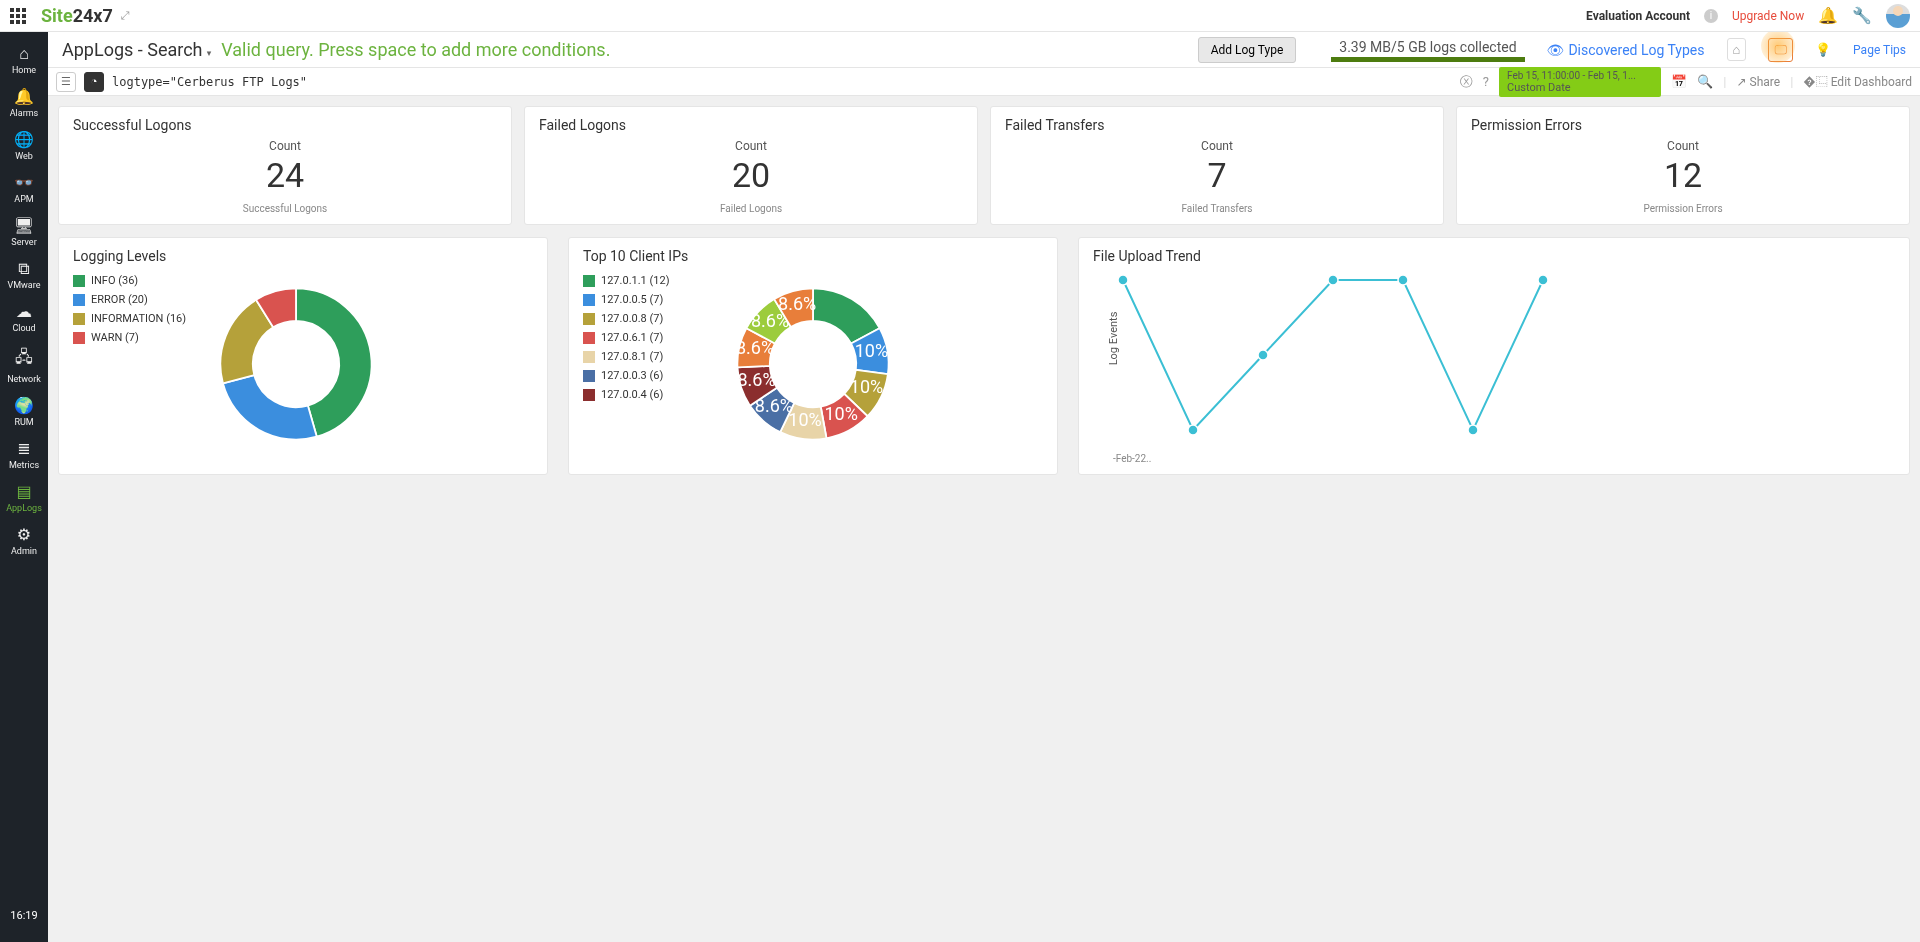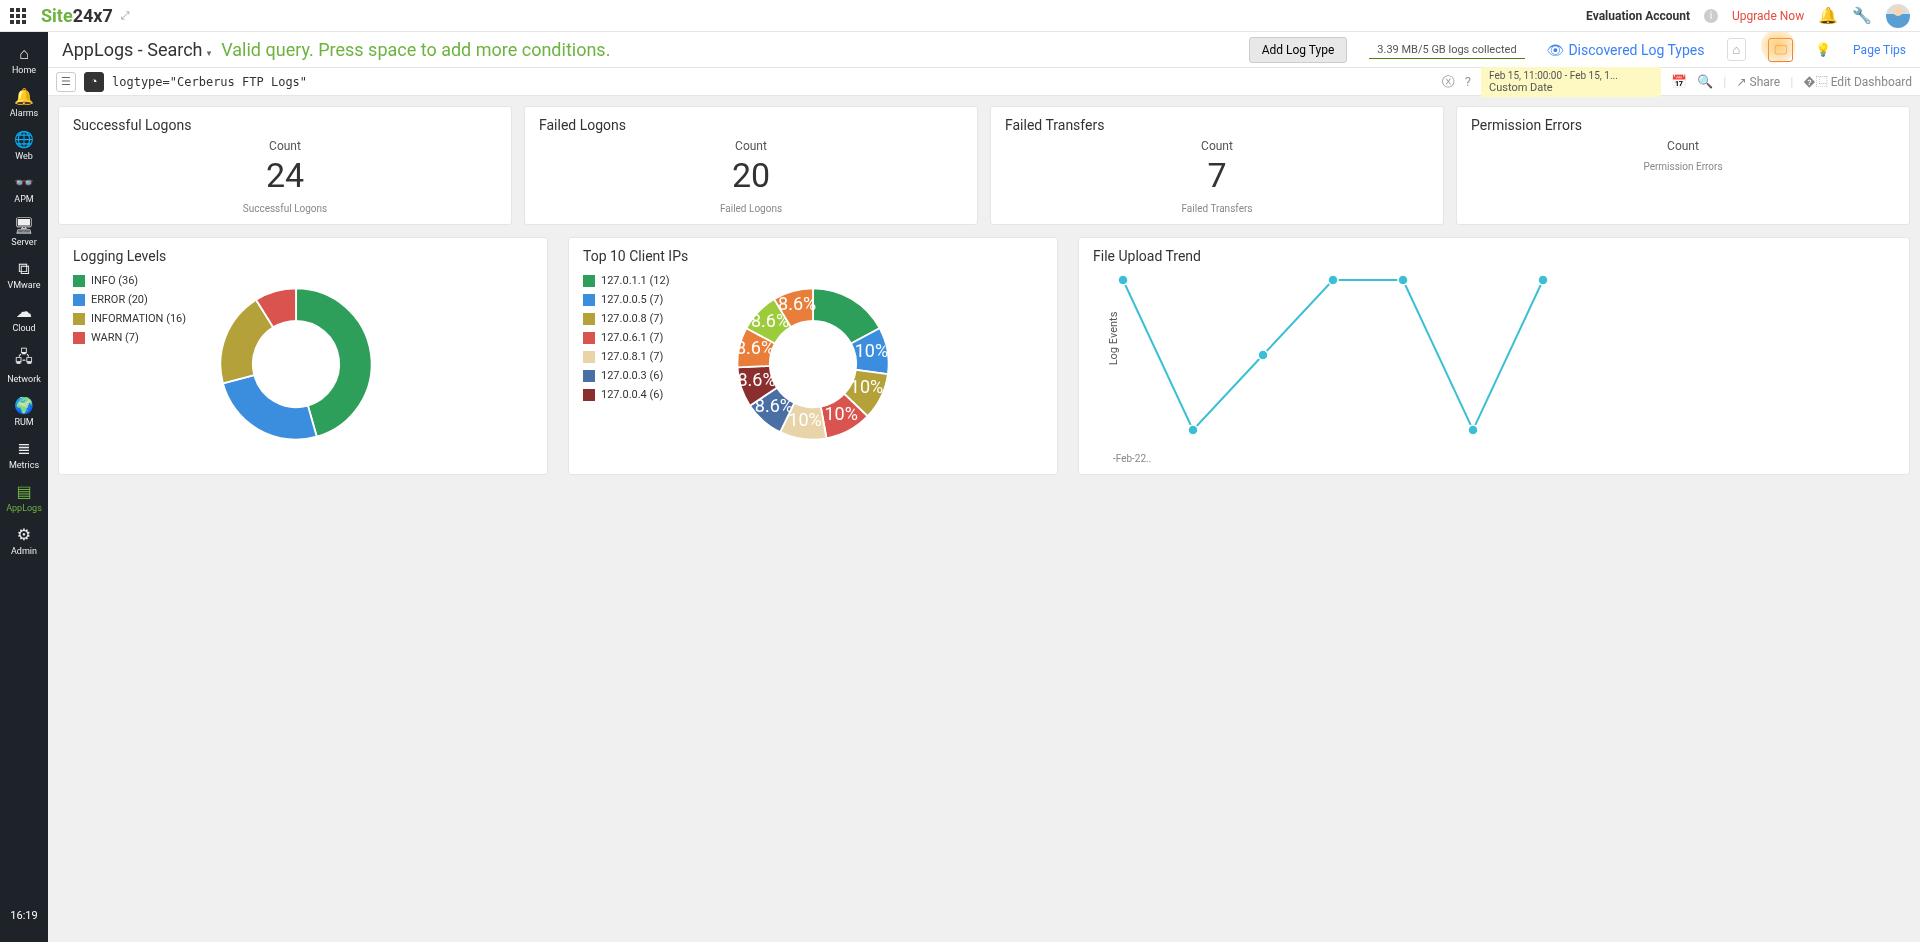--- a/index.html
+++ b/index.html
@@ -25,34 +25,34 @@
 .nav-icon { font-size:16px; margin-bottom:2px; }
 .nav-label { font-size:9px; }
 .clock { margin-top:auto; margin-bottom:20px; color:#fff; font-size:11px; }
 
 .page-header { position:absolute; top:32px; left:48px; right:0; height:36px; background:#fff; border-bottom:1px solid #e5e5e5; display:flex; align-items:center; padding:0 14px; gap:10px; }
 .page-title { font-size:18px; color:#333; }
 .dropdown-caret { font-size:9px; color:#666; margin-left:2px; }
 .valid-query { color:#6cb33f; font-size:18px; }
 .hdr-right { margin-left:auto; display:flex; align-items:center; gap:22px; }
 .btn-addlog { background:#e8e8e8; border:1px solid #ccc; padding:5px 12px; border-radius:3px; font-size:12px; cursor:pointer; }
-.logs-collected { font-size:11px; color:#555; border-bottom:1px solid #4d7c0f; padding:2px 8px; }
+.logs-collected { font-size:14px; color:#555; border-bottom:5px solid #4d7c0f; padding:2px 8px;margin-left:13px; }
 .discovered { color:#3b82f6; font-size:14px; cursor:pointer;text-align:right; }
 .eye-icon { color:#3b82f6; margin-right:4px; }
 .header-small-icon { color:#999; padding:3px 5px; border:1px solid #ddd; border-radius:3px; font-size:13px; cursor:pointer; }
 .highlight-circle { position:relative; }
 .highlight-circle::after { content:""; position:absolute; top:-10px; left:-8px; width:34px; height:34px; border-radius:50%; background:radial-gradient(rgba(255,180,60,0.7),rgba(255,180,60,0)); pointer-events:none; }
 .page-tips { color:#3b82f6; font-size:12px; cursor:pointer; }
 
 .query-bar { position:absolute; top:68px; left:48px; right:0; height:28px; background:#fff; border-bottom:1px solid #e5e5e5; display:flex; align-items:center; padding:0 8px; gap:8px; }
 .qb-icon { width:20px; height:20px; border:1px solid #ccc; border-radius:3px; display:flex; align-items:center; justify-content:center; font-size:11px; color:#666; cursor:pointer; }
 .qb-icon.dark { background:#333; color:#fff; border-color:#333; }
 .query-text { flex:1; font-family:Consolas,monospace; font-size:12px; color:#333; }
 .qb-right { display:flex; align-items:center; gap:10px; }
-.date-range { background:#fef9c3; padding:3px 8px; border-radius:2px; font-size:11px; color:#555; width:180px; }
+.date-range { background:#84cc16; padding:3px 8px; border-radius:2px; font-size:11px; color:#555; width:162px; }
 .date-range div:first-child { font-size:10px; }
 .share-btn, .edit-dash { color:#888; font-size:12px; cursor:pointer; }
 
 .content { position:absolute; top:96px; left:48px; right:0; bottom:0; padding:10px; }
 .cards-row { display:flex; gap:12px; margin-bottom:12px; }
 .stat-card { flex:1; background:#fff; border:1px solid #e5e5e5; border-radius:3px; padding:10px 14px; }
 .card-title { font-size:14px; color:#333; margin-bottom:6px; }
 .count-label { text-align:center; font-size:12px; color:#555; margin-bottom:2px; }
 .count-value { text-align:center; font-size:34px; color:#333; }
 .count-sub { text-align:center; font-size:10px; color:#888; margin-top:8px; }
@@ -205,20 +205,21 @@
       </div>
       <div class="stat-card">
         <div class="card-title">Failed Transfers</div>
         <div class="count-label">Count</div>
         <div class="count-value">7</div>
         <div class="count-sub">Failed Transfers</div>
       </div>
       <div class="stat-card">
         <div class="card-title">Permission Errors</div>
         <div class="count-label">Count</div>
+        <div class="count-value">12</div>
         <div class="count-sub">Permission Errors</div>
       </div>
     </div>
   <div class="chart-row">
 
     <div class="chart-card c1">
       <div class="card-title">Logging Levels</div>
       <div class="chart-body">
         <div class="legend" id="legend-levels">
             <div class="legend-item">

